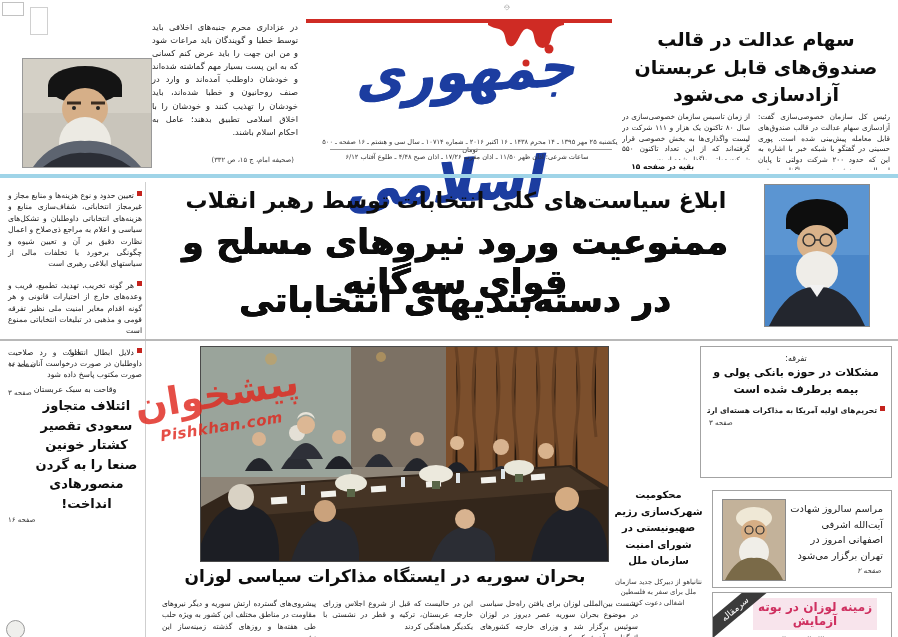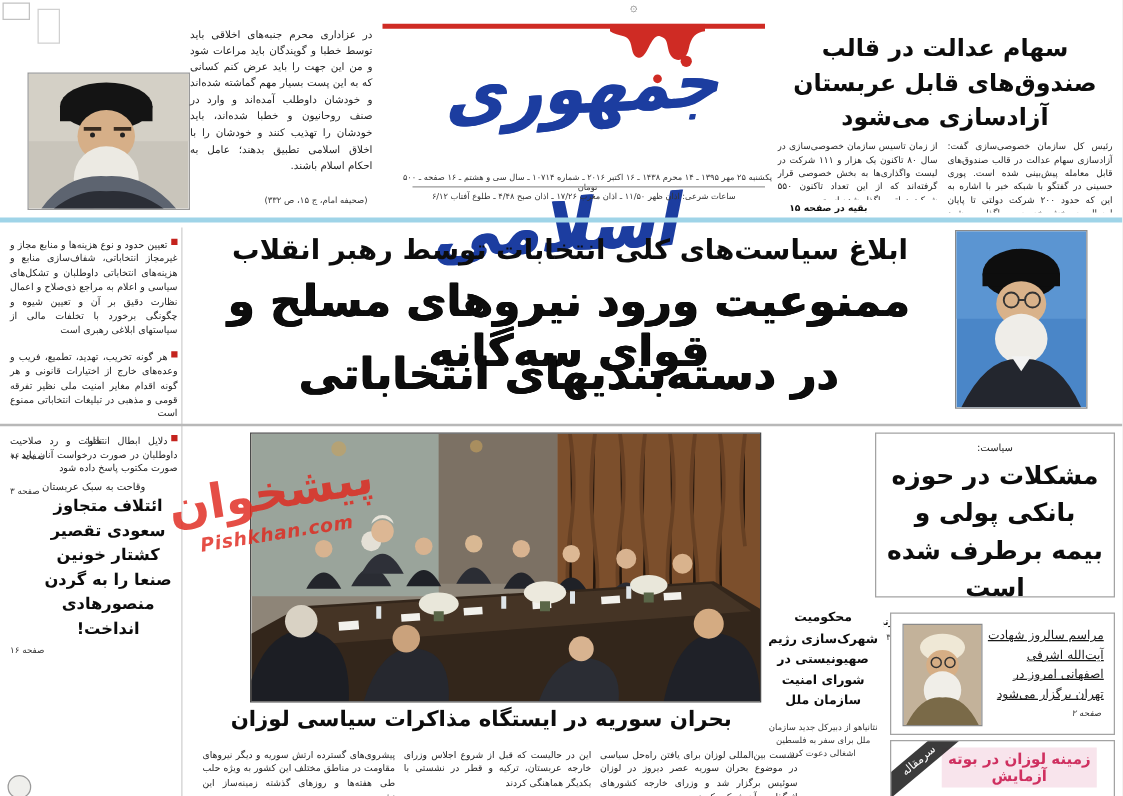--- a/index.html
+++ b/index.html
@@ -214,39 +214,39 @@
   <div class="abs rtl just" style="left:323px;top:598px;width:150px;height:39px;overflow:hidden;font-size:7.4px;line-height:1.55;color:#222;">این در حالیست که قبل از شروع اجلاس وزرای خارجه عربستان، ترکیه و قطر در نشستی با یکدیگر هماهنگی کردند</div>
   <div class="abs rtl just" style="left:162px;top:598px;width:154px;height:39px;overflow:hidden;font-size:7.4px;line-height:1.55;color:#222;">پیشروی‌های گسترده ارتش سوریه و دیگر نیروهای مقاومت در مناطق مختلف این کشور به ویژه حلب طی هفته‌ها و روزهای گذشته زمینه‌ساز این نشست بود</div>
 
   <div class="abs" style="left:612px;top:487px;width:93px;">
     <div class="rtl ctr hl" style="font-size:10px;line-height:1.65;">محکومیت شهرک‌سازی رژیم صهیونیستی در شورای امنیت سازمان ملل</div>
     <div class="rtl ctr" style="font-size:6.8px;line-height:1.55;margin-top:7px;color:#333;">نتانیاهو از دبیرکل جدید سازمان ملل برای سفر به فلسطین اشغالی دعوت کرد</div>
 
   </div>
 
   <div class="abs box" style="left:700px;top:346px;width:190px;height:130px;">
-    <div class="rtl ctr kicker-sm" style="margin-top:7px;">سیاست:</div>
-    <div class="rtl ctr hl" style="font-size:20px;line-height:1.5;margin:2px 8px 0;">مشکلات در حوزه بانکی پولی و بیمه برطرف شده است</div>
+    <div class="rtl ctr kicker-sm" style="margin-top:7px;">تفرقه:</div>
+    <div class="rtl ctr hl" style="font-size:11px;line-height:1.5;margin:2px 8px 0;">مشکلات در حوزه بانکی پولی و بیمه برطرف شده است</div>
     <div class="rtl" style="font-size:7.5px;font-weight:bold;margin:8px 6px 0;white-space:nowrap;overflow:hidden;"><span class="bullet-sq"></span><span>تحریم‌های اولیه آمریکا به مذاکرات هسته‌ای ارتباط ندارد</span></div>
     <div class="rtl pageref" style="text-align:left;margin:4px 8px 0;">صفحه ۳</div>
   </div>
 
   <div class="abs box" style="left:712px;top:490px;width:178px;height:96px;">
     <div class="abs" style="left:9px;top:8px;width:62px;height:80px;border:1px solid #8a8a8a;overflow:hidden;">
       <svg viewBox="0 0 62 80" width="62" height="80">
         <rect width="62" height="80" fill="#c3b29a"></rect>
         <ellipse cx="31" cy="18" rx="18" ry="11" fill="#efe8d6"></ellipse>
         <ellipse cx="31" cy="32" rx="13" ry="12" fill="#d6ae85"></ellipse>
         <circle cx="26" cy="30" r="4" fill="none" stroke="#333" stroke-width="1.2"></circle>
         <circle cx="37" cy="30" r="4" fill="none" stroke="#333" stroke-width="1.2"></circle>
         <ellipse cx="31" cy="52" rx="15" ry="15" fill="#f0eee8"></ellipse>
         <path d="M2 80 Q14 56 31 58 Q48 56 60 80 Z" fill="#7a6a48"></path>
       </svg>
     </div>
-    <div class="abs rtl" style="right:8px;top:10px;width:96px;font-size:9.8px;line-height:1.6;font-weight:500;text-align:right;text-decoration:underline;">مراسم سالروز شهادت آیت‌الله اشرفی اصفهانی امروز در تهران برگزار می‌شود</div>
+    <div class="abs rtl" style="right:8px;top:10px;width:96px;font-size:9.8px;line-height:1.6;font-weight:500;text-align:right;">مراسم سالروز شهادت آیت‌الله اشرفی اصفهانی امروز در تهران برگزار می‌شود</div>
     <div class="abs rtl pageref" style="right:10px;top:76px;font-style:italic;">صفحه ۲</div>
   </div>
 
   <div class="abs box" style="left:712px;top:592px;width:178px;height:60px;overflow:hidden;">
     <div class="abs ribbon" style="left:-30px;top:8px;width:104px;">سرمقاله</div>
     <div class="rtl ctr ed-title" style="font-size:12px;margin:5px 14px 0 40px;padding:2px 0;">زمینه لوزان در بوته آزمایش</div>
     <div class="rtl ctr" style="font-size:7.4px;margin-top:5px;color:#222;">بسم‌الله الرحمن الرحیم</div>
 
   </div>
 

